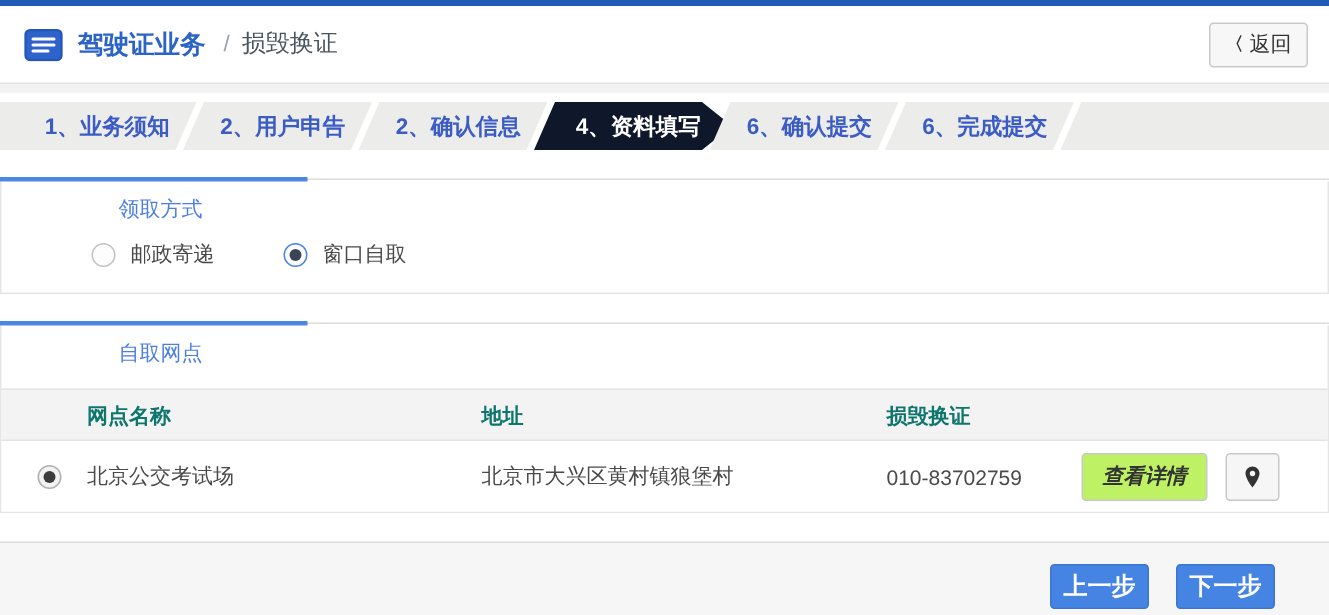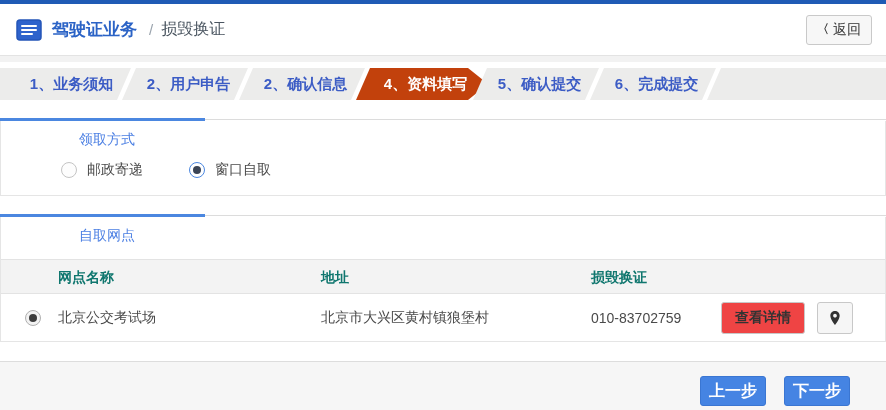--- a/index.html
+++ b/index.html
@@ -24,21 +24,21 @@
   .header-gap { height:6px; background:#f2f2f2; }
 
   
   .steps { position:relative; height:32px; margin-top:6px; }
   .step { position:absolute; top:0; height:32px; background:#ececeb; }
   .step-label { position:absolute; inset:0; display:flex; align-items:center;
     justify-content:center; padding-left:12px; font-size:15px; font-weight:bold;
     color:#3c5cc5; white-space:nowrap; }
   .step.first  { clip-path:polygon(0 0, 100% 0, calc(100% - 14px) 100%, 0 100%); }
   .step.mid    { clip-path:polygon(19px 0, 100% 0, calc(100% - 14px) 100%, 5px 100%); }
-  .step.active { background:#c2410c;
+  .step.active { background:#0f172a;
     clip-path:polygon(19px 0, calc(100% - 20px) 0, 100% 50%, calc(100% - 20px) 100%, 5px 100%); }
   .step.active .step-label { color:#fff; }
   .step.filler { clip-path:polygon(19px 0, 100% 0, 100% 100%, 5px 100%); }
 
   
   .section { margin-top:18px; position:relative; }
   .section-topline { position:relative; height:3px; }
   .section-topline .grayline { position:absolute; left:0; right:0; top:1px; height:1px; background:#dcdcdc; }
   .section-topline .blueline { position:absolute; left:0; top:0; width:205px; height:3px; background:#4b87e0; }
   .panel { border:1px solid #e5e5e5; border-top:none; background:#fff; }
@@ -61,23 +61,23 @@
   .tbl-header { position:relative; height:35px; background:#f3f3f3;
     border-top:1px solid #e3e3e3; border-bottom:1px solid #e3e3e3; margin-top:6px; }
   .tbl-header span { position:absolute; top:0; line-height:35px; font-size:14px;
     font-weight:bold; color:#0f766e; }
   .col1 { left:57px; } .col2 { left:320px; } .col3 { left:590px; }
   .tbl-row { position:relative; height:47px; background:#fff; }
   .tbl-row .cell { position:absolute; top:50%; transform:translateY(-50%);
     font-size:14px; color:#4a4a4a; white-space:nowrap; }
   .row-radio { position:absolute; left:24px; top:50%; transform:translateY(-50%); }
   .detail-btn { position:absolute; right:80px; top:50%; transform:translateY(-50%);
-    width:84px; height:32px; background:#ef4444; border:1px solid #c8c8c8; border-radius:3px;
+    width:84px; height:32px; background:#bef264; border:1px solid #c8c8c8; border-radius:3px;
     font-size:14px; font-weight:bold; color:#333; display:flex; align-items:center;
-    justify-content:center; cursor:pointer; }
+    justify-content:center; cursor:pointer;font-style:italic; }
   .map-btn { position:absolute; right:32px; top:50%; transform:translateY(-50%);
     width:36px; height:32px; background:#f6f6f6; border:1px solid #c8c8c8; border-radius:3px;
     display:flex; align-items:center; justify-content:center; cursor:pointer; }
 
   
   .footer { margin-top:19px; height:61px; background:#f6f6f6; border-top:1px solid #ddd;
     display:flex; align-items:flex-start; justify-content:flex-end; gap:18px;
     padding:14px 36px 0 0; position:relative; }
   .action-btn { width:66px; height:30px; background:#4584e3; border:1px solid #3a76d2;
     border-radius:3px; color:#fff; font-size:16px; font-weight:bold; display:flex;
@@ -114,21 +114,21 @@
   <div class="step mid" style="left:117px; width:131px;">
     <span class="step-label">2、用户申告</span>
   </div>
   <div class="step mid" style="left:234px; width:131px;">
     <span class="step-label">2、确认信息</span>
   </div>
   <div class="step active" style="left:351px; width:137px;">
     <span class="step-label">4、资料填写</span>
   </div>
   <div class="step mid" style="left:468px; width:131px;">
-    <span class="step-label">5、确认提交</span>
+    <span class="step-label">6、确认提交</span>
   </div>
   <div class="step mid" style="left:585px; width:131px;">
     <span class="step-label">6、完成提交</span>
   </div>
   <div class="step filler" style="left:702px; width:184px;"></div>
 </div>
 
 <div class="section">
   <div class="section-topline">
     <div class="grayline"></div>

